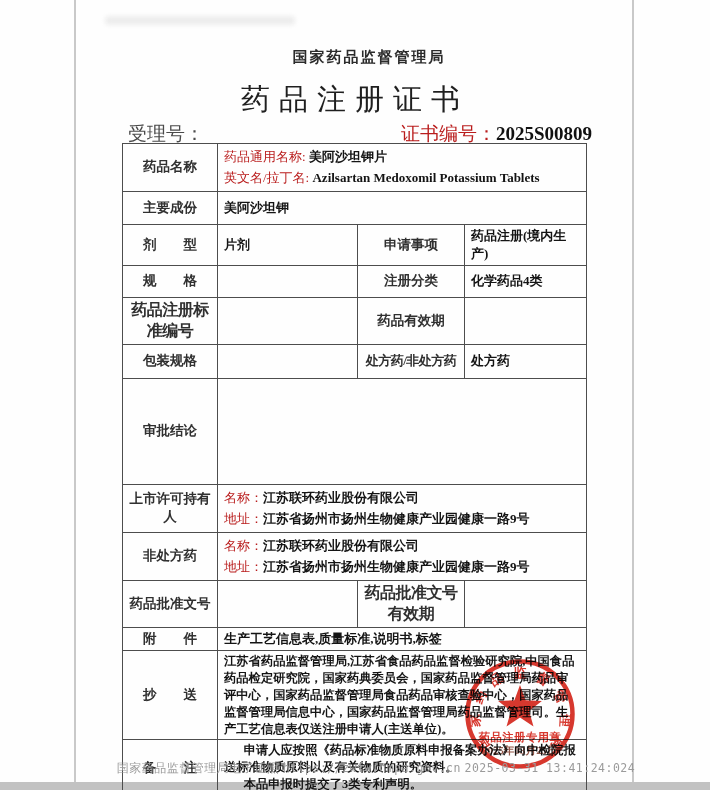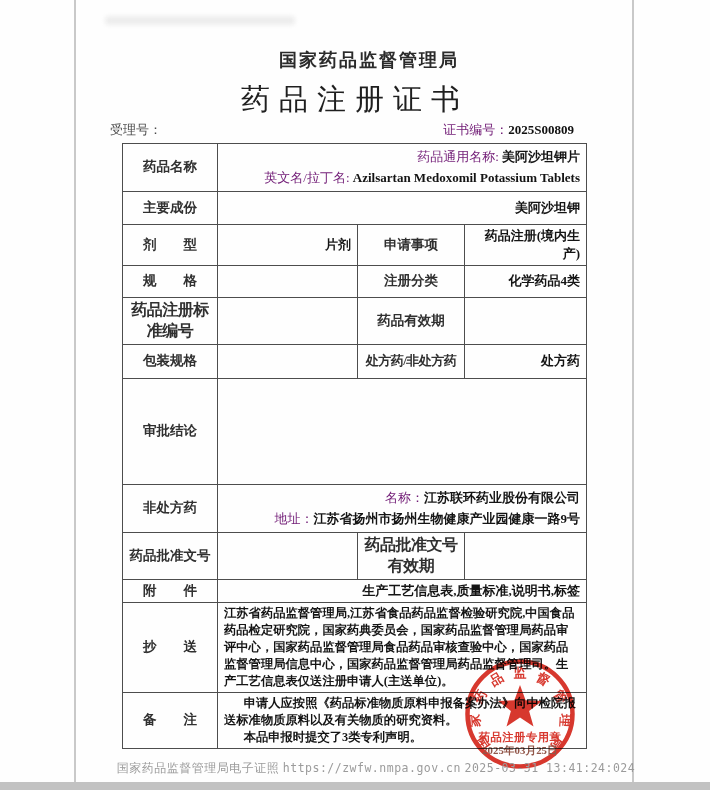--- a/index.html
+++ b/index.html
@@ -11,41 +11,41 @@
     color:#222;
   }
   .edge-line { position:absolute; top:0; bottom:8px; width:2px; background:#c9c9c9; }
   .edge-left { left:74px; }
   .edge-right { left:632px; }
   .bottom-bar { position:absolute; left:0; right:0; bottom:0; height:8px; background:#c2c2c2; }
   .smudge { position:absolute; left:105px; top:16px; width:190px; height:9px;
     background:#ededed; filter:blur(2px); border-radius:4px; }
 
   .org-name { position:absolute; left:0; right:0; top:48px; text-align:center;
-    font-family:"Liberation Sans", sans-serif; font-weight:bold; font-size:18px;
+    font-family:"Liberation Sans", sans-serif; font-weight:bold; font-size:15px;
     letter-spacing:2px; color:#2b2b2b;margin-left:28px; }
   .doc-title { position:absolute; left:0; right:0; top:80px; text-align:center;
     font-size:29px; letter-spacing:9px; color:#1f1f1f; }
 
-  .meta-row { position:absolute; left:105px; width:469px; top:121px; height:18px;
-    font-size:13px; color:#4a4a4a; }
+  .meta-row { position:absolute; left:123px; width:469px; top:121px; height:18px;
+    font-size:19px; color:#4a4a4a; }
   .accept-label { position:absolute; left:5px; top:0; }
   .cert-no-wrap { position:absolute; right:0; top:0; }
   .cert-no-value { font-weight:bold; color:#111; font-family:"Liberation Serif", serif;margin-top:16px; }
 
   table.cert { position:absolute; left:122px; top:143px; border-collapse:collapse;
     table-layout:fixed; width:464px; }
   table.cert td { border:1.5px solid #4d4d4d; vertical-align:middle;
     padding:2px 6px; overflow:hidden; }
   td.lbl { text-align:center; font-weight:bold; color:#303030; font-size:13.5px;
     padding:2px 1px; }
   td.lbl.small { font-size:16px; letter-spacing:-0.5px; }
   td.lbl.mid { font-size:13px; letter-spacing:-0.5px; }
-  td.val { font-size:13px; font-weight:bold; color:#141414; padding-left:9px;text-align:right; }
-  .pfx { font-weight:normal; color:#701a75; }
+  td.val { font-size:13px; font-weight:bold; color:#141414; padding-left:9px; }
+  .pfx { font-weight:normal; color:#b91c1c; }
   .twoline div { line-height:1.65; }
   td.longtext { font-weight:bold; font-size:12.3px; line-height:1.38;
     padding:3px 8px 3px 9px; color:#141414; }
   td.longtext p { text-indent:1.6em; }
 
   .footer { position:absolute; left:0; right:0; top:760px; text-align:center;
     font-size:12px; color:#9b9b9b; letter-spacing:0.5px;padding-left:42px; }
   .footer .mono { font-family:"DejaVu Sans Mono", monospace; font-size:11.5px; }
 
   .seal { position:absolute; left:461px; top:657px; width:118px; height:118px;
@@ -126,20 +126,27 @@
       <td class="val"></td>
       <td class="lbl mid">处方药/非处方药</td>
       <td class="val">处方药</td>
     </tr>
 
     <tr style="height:106px">
       <td class="lbl">审批结论</td>
       <td class="val" colspan="3"></td>
     </tr>
 
+    <tr style="height:44px">
+      <td class="lbl">上市许可持有人</td>
+      <td class="val twoline" colspan="3">
+        <div><span class="pfx">名称：</span><span>江苏联环药业股份有限公司</span></div>
+        <div><span class="pfx">地址：</span><span>江苏省扬州市扬州生物健康产业园健康一路9号</span></div>
+      </td>
+    </tr>
 
     <tr style="height:45px">
       <td class="lbl">非处方药</td>
       <td class="val twoline" colspan="3">
         <div><span class="pfx">名称：</span><span>江苏联环药业股份有限公司</span></div>
         <div><span class="pfx">地址：</span><span>江苏省扬州市扬州生物健康产业园健康一路9号</span></div>
       </td>
     </tr>
 
     <tr style="height:27px">

